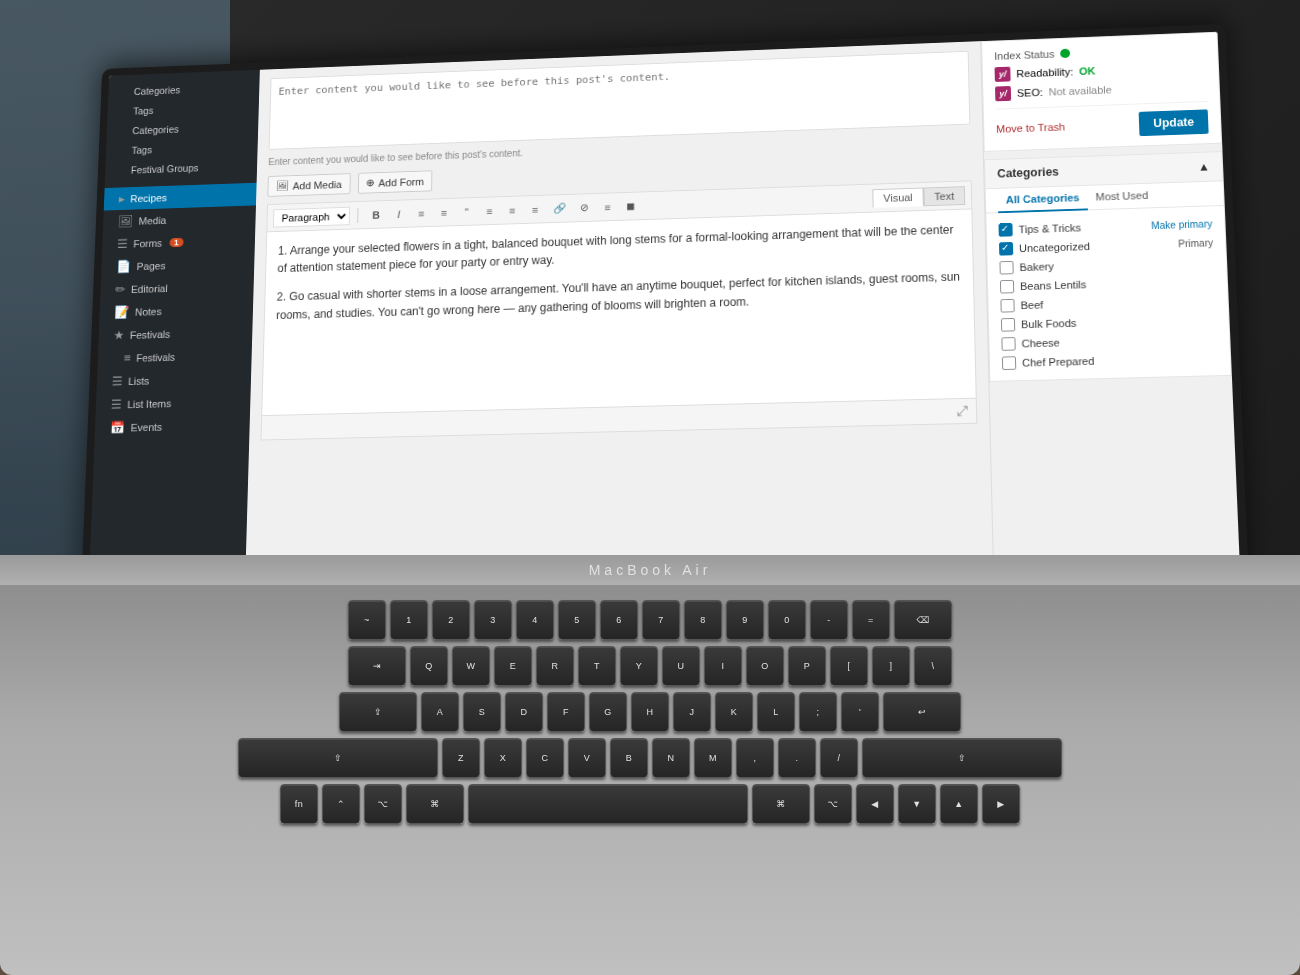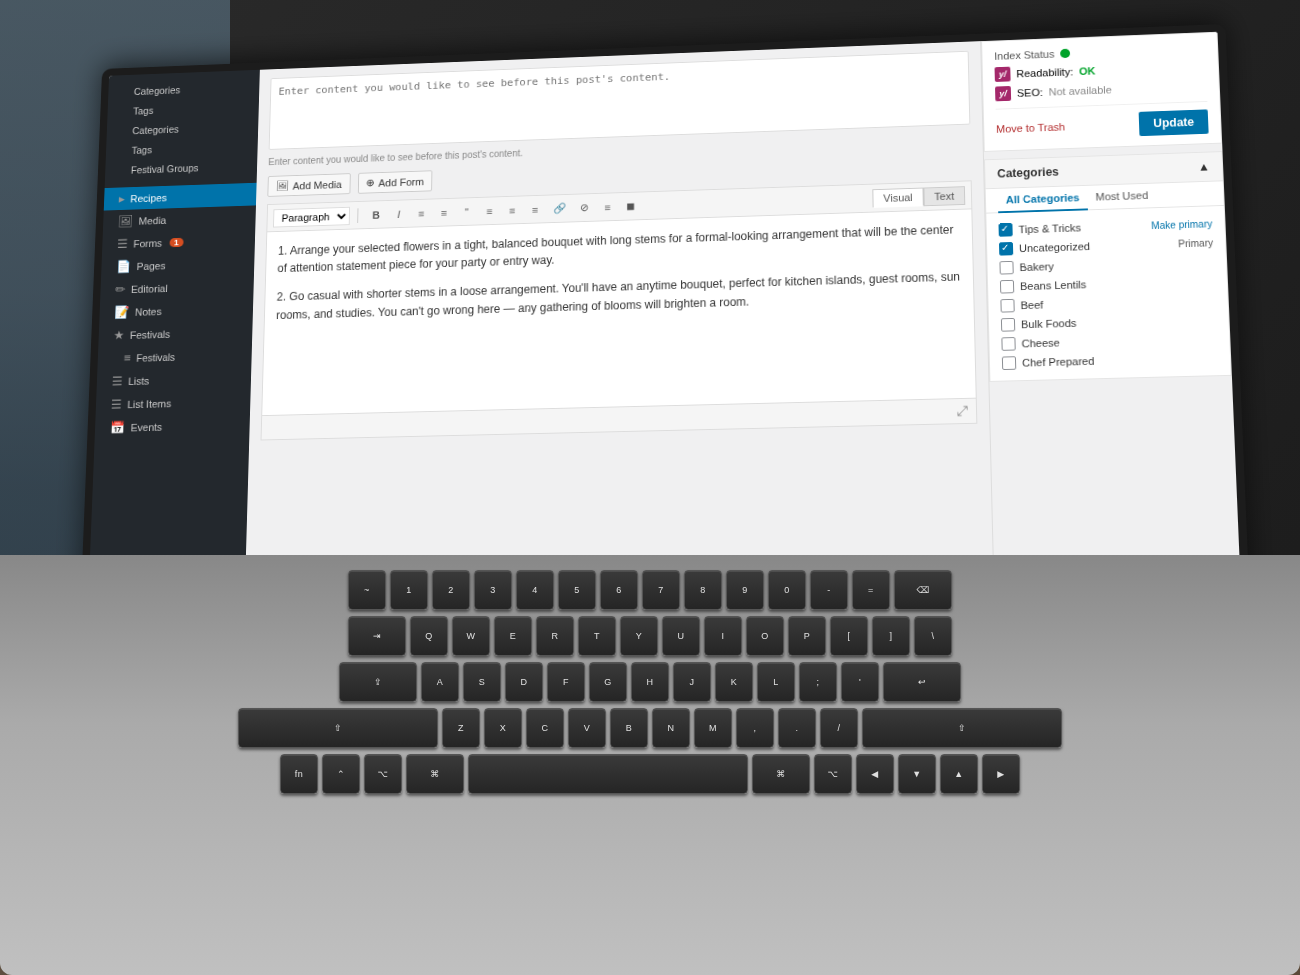--- a/index.html
+++ b/index.html
@@ -697,20 +697,23 @@
               </div>
             </div>
           </div>
         </div>
       </div>
     </div>
   </div>
 </div>
 
 <div class="keyboard-area">
+  <div class="keyboard-top-bar">
+    <span class="macbook-label">MacBook Air</span>
+  </div>
   <div class="keys-area">
     <div class="key-row">
       <div class="key">~</div>
       <div class="key">1</div>
       <div class="key">2</div>
       <div class="key">3</div>
       <div class="key">4</div>
       <div class="key">5</div>
       <div class="key">6</div>
       <div class="key">7</div>

